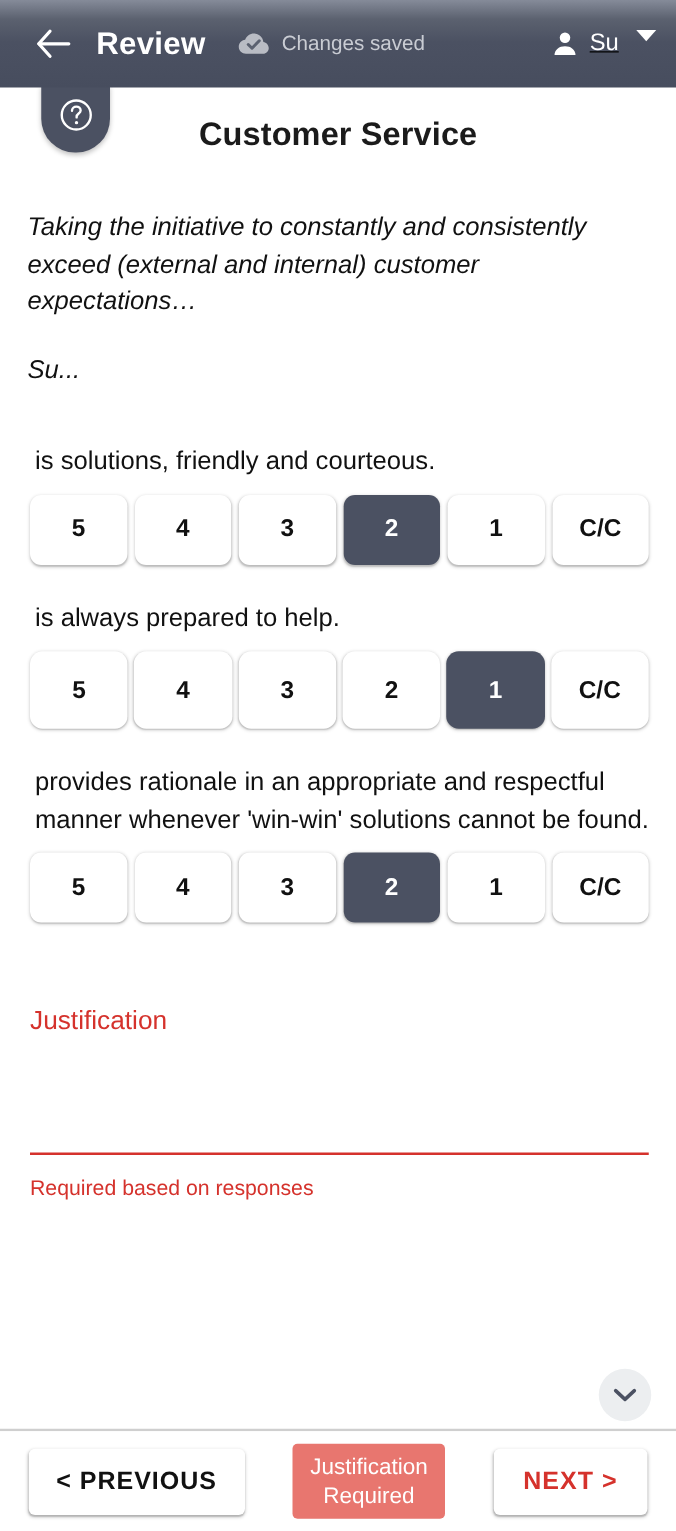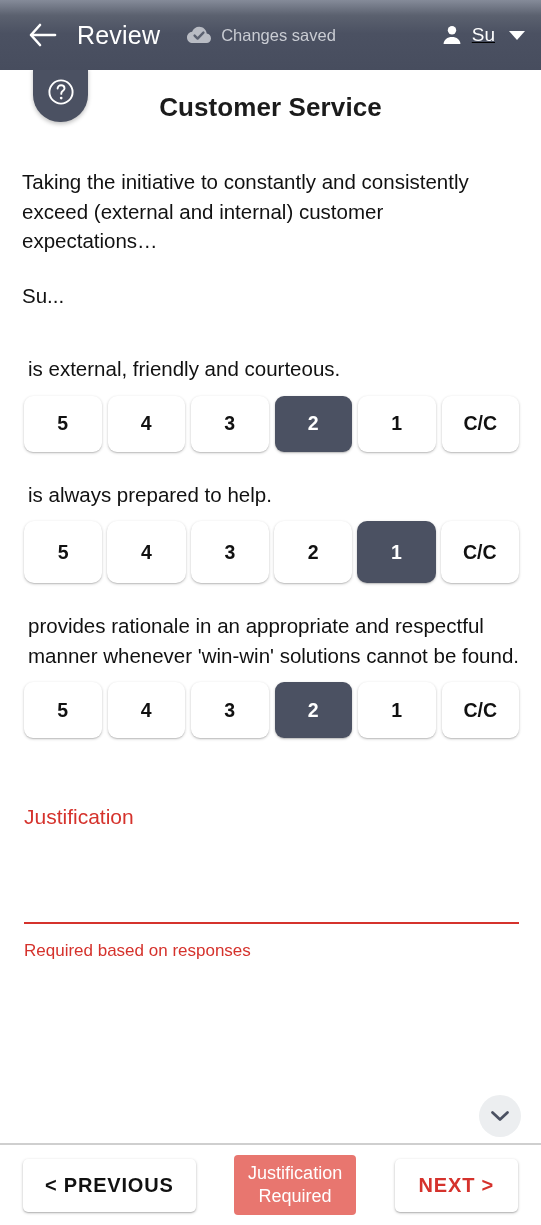--- a/index.html
+++ b/index.html
@@ -37,21 +37,21 @@
     width: 34px; height: 34px;
     flex: 0 0 34px;
     display: flex; align-items: center; justify-content: center;
     cursor: pointer;
   }
   .back-arrow svg { display: block; }
 
   .appbar-title {
     color: #ffffff;
     font-size: 25px;
-    font-weight: normal;
+    font-weight: bold;
     letter-spacing: .2px;
     margin-left: 17px;
     white-space: nowrap;
   }
 
   .saved-group {
     display: flex;
     align-items: center;
     margin-left: 26px;
     white-space: nowrap;
@@ -59,21 +59,20 @@
   .cloud-icon { width: 26px; height: 20px; flex: 0 0 26px; display:block; }
   .saved-text {
     color: #c9ccd3;
     font-size: 16.5px;
     margin-left: 9px;
     text-align: center;
   }
 
   .user-group {
     display: flex;
-    align-items: center;
     margin-left: auto;
     cursor: pointer;
     white-space: nowrap;
     text-decoration: underline;
   }
   .person-icon { width: 22px; height: 22px; flex: 0 0 22px; display:block; }
   .user-name {
     color: #ffffff;
     font-size: 19px;
     margin-left: 9px;
@@ -136,20 +135,21 @@
     font-size: 17.5px;
     padding: 8px 19px;
   }
 
   .desc-block { margin-top: 23px; }
   .desc-line {
     font-size: 20.5px;
     color: #111111;
     line-height: 29.5px;
     max-width: 460px;
+    font-style: italic;
   }
   .desc-line.second { margin-top: 25px; }
 
   
   .question { margin-top: 28px; }
   .question.q1 { margin-top: 44px; }
 
   .question-text {
     font-size: 20.5px;
     color: #111111;
@@ -337,21 +337,21 @@
     <div class="title-row">
       <div class="section-title">Customer Service</div>
     </div>
 
     <div class="desc-block">
       <div class="desc-line">Taking the initiative to constantly and consistently exceed (external and internal) customer expectations…</div>
       <div class="desc-line second">Su...</div>
     </div>
 
     <div class="question q1">
-      <div class="question-text">is external, friendly and courteous.</div>
+      <div class="question-text">is solutions, friendly and courteous.</div>
       <div class="rating-row">
         <button class="rate-btn">5</button>
         <button class="rate-btn">4</button>
         <button class="rate-btn">3</button>
         <button class="rate-btn selected">2</button>
         <button class="rate-btn">1</button>
         <button class="rate-btn">C/C</button>
       </div>
     </div>
 

